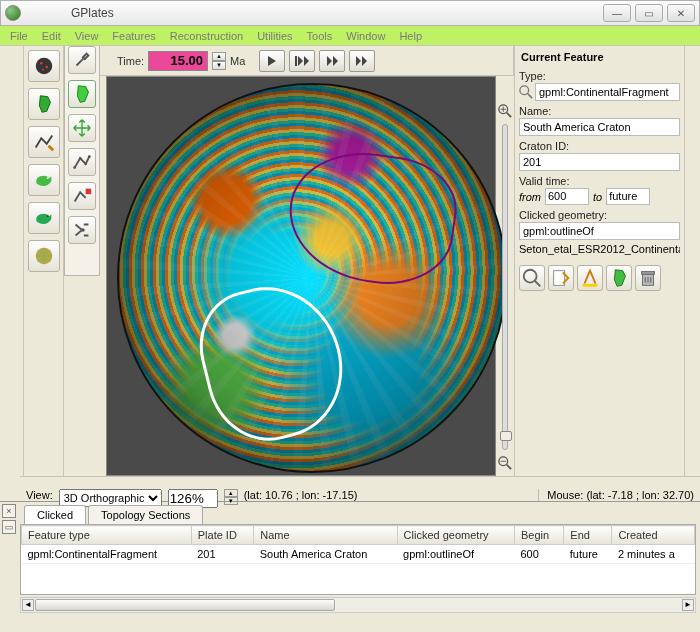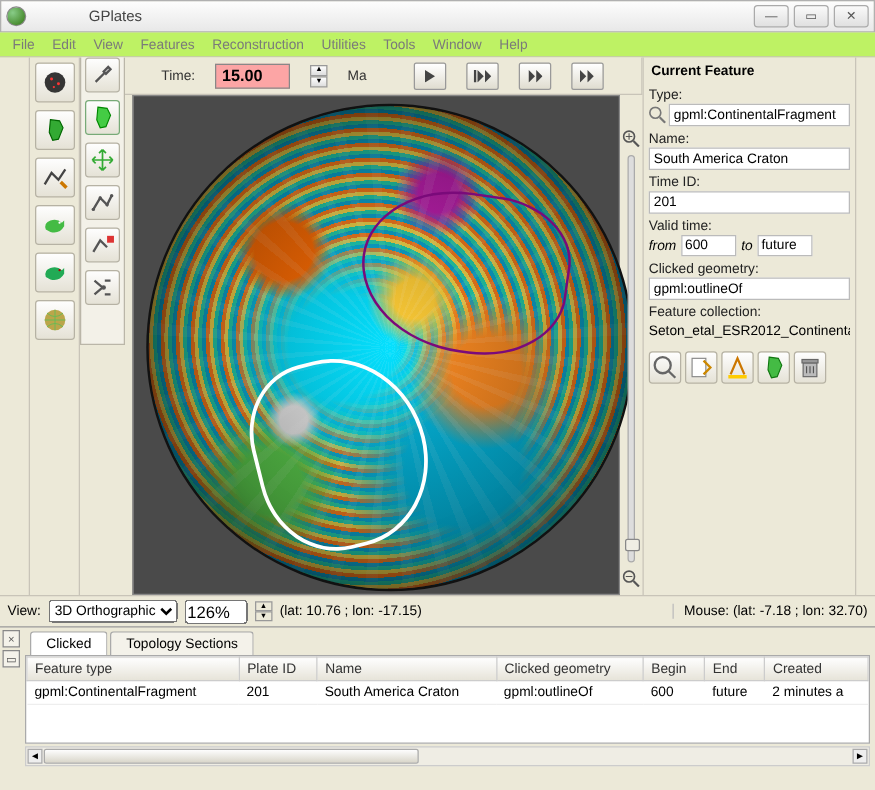--- a/index.html
+++ b/index.html
@@ -11,23 +11,23 @@
 .win-btn { width: 28px; height: 18px; background: linear-gradient(#fafafa,#e0e0e0); border: 1px solid #aaa; border-radius: 3px; display:flex; align-items:center; justify-content:center; font-size:10px; color:#555;}
 .menubar { height: 20px; background: #bef264; border-bottom: 1px solid #c8c4b8; display: flex; align-items: center; padding: 0 4px; gap: 2px; }
 .menubar span { color: #7a7a7a; padding: 2px 6px; cursor: default; }
 .main { display: flex; height: 430px; }
 .left-tools { width: 24px; background: #ece9d8; border-right: 1px solid #c8c4b8; }
 .tool-col { width: 40px; background: #ece9d8; padding: 4px 2px; display:flex; flex-direction:column; gap:6px; align-items:center; border-right:1px solid #c8c4b8;}
 .tool-col2 { width: 36px; background: #f3f1e8; padding: 6px 2px; display:flex; flex-direction:column; gap:6px; align-items:center; border:1px solid #bab6a8; border-top:none;}
 .tool-btn { width: 32px; height: 32px; border: 1px solid #b6b2a4; background: linear-gradient(#fefefe,#e5e2d6); border-radius:3px; display:flex; align-items:center; justify-content:center;}
 .tool-btn svg { width:22px; height:22px; }
 .center { flex: 1; display: flex; flex-direction: column; background:#ece9d8;}
-.time-row { height: 30px; background:#ece9d8; border:1px solid #c8c4b8; border-top:none; display:flex; align-items:center; padding:0 6px; gap:16px;}
+.time-row { height: 30px; background:#ece9d8; border:1px solid #c8c4b8; border-top:none; display:flex; align-items:center; padding:0 6px; gap:4px;}
 .time-row .lbl { color:#333; }
-.time-input { width:60px; height:20px; text-align:right; font-size:13px; font-weight:bold; border:1px solid #888; background:#fca5a5; padding-right:21px;}
+.time-input { width:60px; height:20px; text-align:right; font-size:13px; font-weight:bold; border:1px solid #888; background:#ec4899; padding-right:4px;}
 .spin { width:14px; display:flex; flex-direction:column;}
 .spin div{ height:9px; border:1px solid #999; background:linear-gradient(#fff,#ddd); font-size:6px; text-align:center; line-height:6px;}
 .play-btn { width:26px; height:22px; border:1px solid #999; background:linear-gradient(#fff,#e0ddd0); border-radius:2px; display:flex; align-items:center; justify-content:center;}
 .globe-wrap { flex:1; display:flex; }
 .subtools { width:36px; padding-top:0; }
 .canvas-area { flex:1; position:relative; background:#4a4a4a; border:1px solid #888;}
 .globe { position:absolute; left:10px; top:6px; width:390px; height:390px; border-radius:50%; overflow:hidden;
   background:
     radial-gradient(circle at 50% 50%, rgba(255,255,255,0.02), rgba(0,0,0,0.5) 98%),
     repeating-conic-gradient(from 12deg, rgba(255,255,255,0.08) 0 3deg, transparent 3deg 9deg),
@@ -49,21 +49,21 @@
 .zoom-ic{width:14px;height:14px;}
 .right-panel { width:170px; background:#ece9d8; border-left:1px solid #c8c4b8; padding:2px 4px; font-size:11px;}
 .right-panel h4 { font-size:11px; font-weight:bold; padding:3px 2px;}
 .right-panel .lbl { color:#222; margin-top:4px;}
 .right-panel .val { background:#fff; border:1px solid #bbb; padding:2px 3px; margin-top:1px; height:18px; overflow:hidden; white-space:nowrap;}
 .vt-row{display:flex; gap:4px; align-items:center; margin-top:1px;}
 .vt-row .mini{width:44px; height:17px; background:#fff; border:1px solid #bbb; padding:1px 2px;}
 .right-panel .fc{border:none;background:transparent;padding:2px 0;white-space:nowrap;overflow:hidden;text-overflow:clip;}
 .action-row{display:flex; gap:3px; margin-top:6px;}
 .action-row .tool-btn{width:26px;height:26px;}
-.status-row{height:22px; background:#ece9d8; border-top:1px solid #c8c4b8; display:flex; align-items:center; padding:12px 6px; gap:6px; font-size:11px;}
+.status-row{height:22px; background:#ece9d8; border-top:1px solid #c8c4b8; display:flex; align-items:flex-start; padding:12px 6px; gap:6px; font-size:11px;margin-left:20px;}
 .status-row select{font-size:11px; height:18px;}
 .status-row .zoom{width:50px;}
 .status-row .gap{flex:1;}
 .status-row .mouse{border-left:1px solid #bbb;padding-left:8px;}
 .bottom-panel{height:116px; border-top:1px solid #999; background:#ece9d8; display:flex;}
 .bp-left{width:20px; display:flex; flex-direction:column; gap:2px; padding:2px;}
 .bp-left div{width:14px;height:14px;border:1px solid #888;background:#f4f2ea;font-size:9px;text-align:center;line-height:12px;color:#555;}
 .bp-main{flex:1; display:flex; flex-direction:column;}
 .tabs{height:22px; display:flex; align-items:flex-end; padding-left:4px;}
 .tab{padding:3px 12px; border:1px solid #aaa; border-bottom:none; background:#f4f2ea; margin-right:2px; border-radius:3px 3px 0 0; font-size:11px;}
@@ -249,32 +249,31 @@
     <div class="lbl">Type:</div>
     <div style="display:flex;gap:2px;align-items:center;">
       <svg width="14" height="14" viewBox="0 0 16 16">
           <circle cx="6" cy="6" r="5" fill="none" stroke="#777" stroke-width="1.5"></circle>
           <path d="M10 10 L15 15" stroke="#777" stroke-width="2"></path>
         </svg>
       <div class="val" style="flex:1">gpml:ContinentalFragment</div>
     </div>
     <div class="lbl">Name:</div>
     <div class="val">South America Craton</div>
-    <div class="lbl">Time ID:</div>
+    <div class="lbl">Craton ID:</div>
     <div class="val">201</div>
     <div class="lbl">Valid time:</div>
     <div class="vt-row">
       <span style="font-style:italic">from</span>
       <div class="mini">600</div>
       <span style="font-style:italic">to</span>
       <div class="mini">future</div>
     </div>
     <div class="lbl">Clicked geometry:</div>
     <div class="val">gpml:outlineOf</div>
-    <div class="lbl">Feature collection:</div>
     <div class="val fc">Seton_etal_ESR2012_ContinentalPo</div>
     <div class="action-row">
       <div class="tool-btn">
           <svg viewBox="0 0 24 24">
             <circle cx="10" cy="10" r="7" fill="none" stroke="#666" stroke-width="2"></circle>
             <path d="M15 15 L21 21" stroke="#666" stroke-width="2"></path>
           </svg>
         </div>
       <div class="tool-btn">
           <svg viewBox="0 0 24 24">

